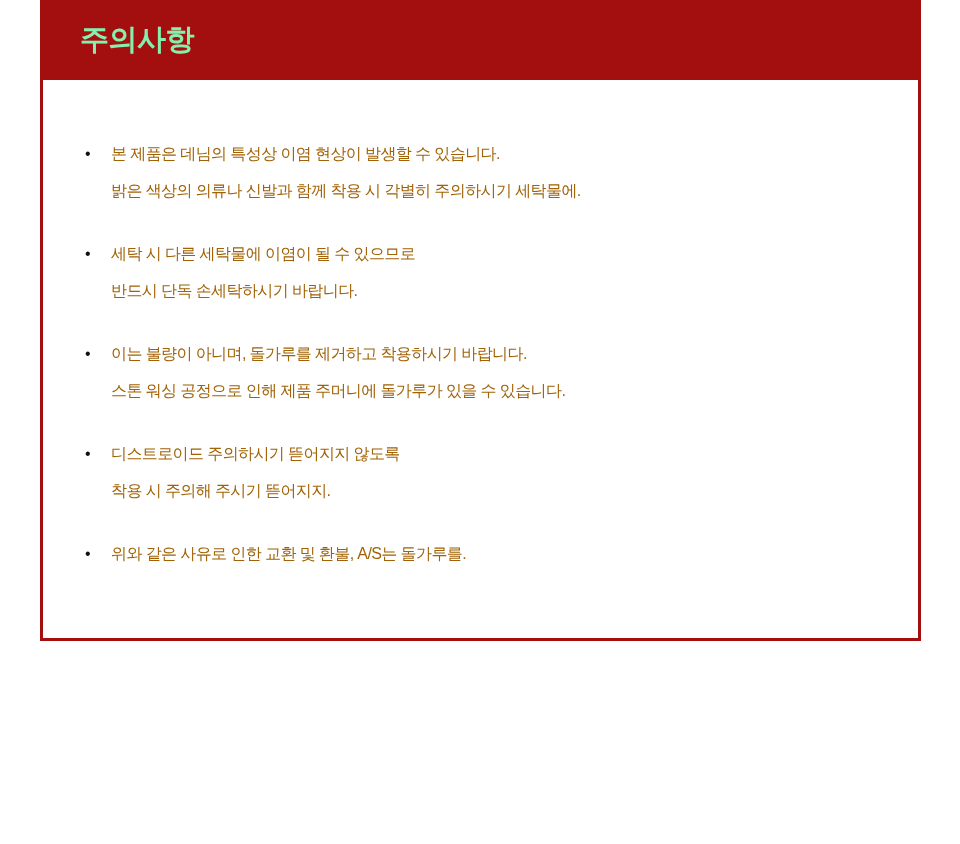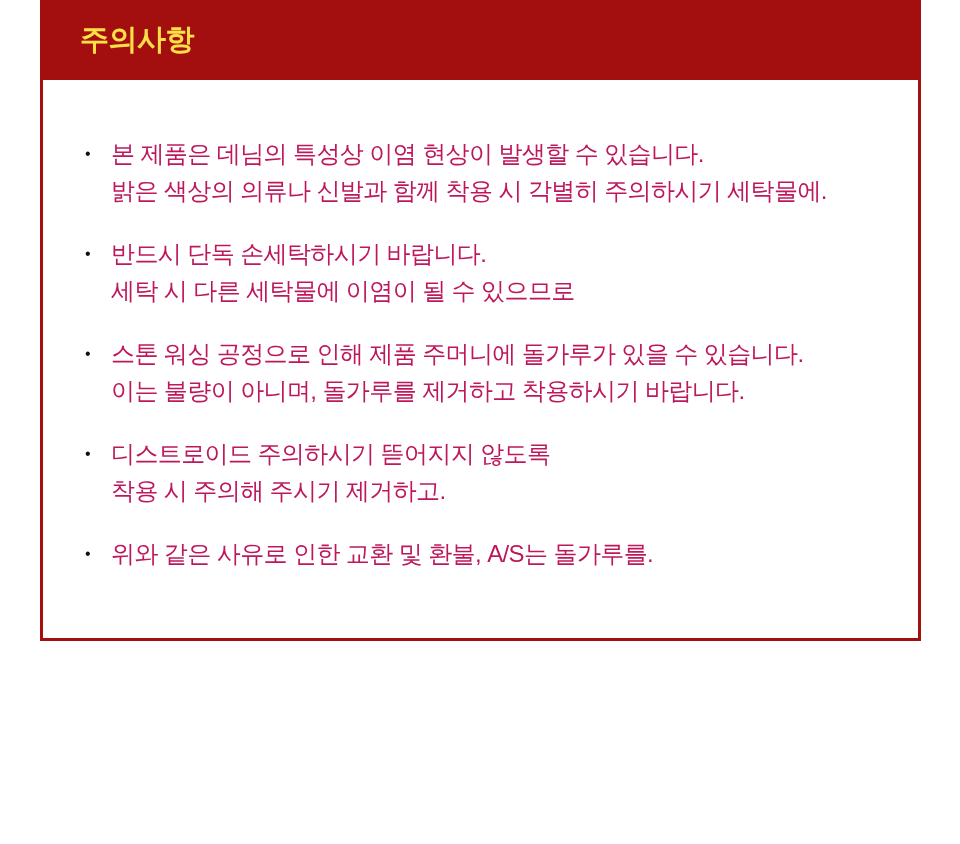--- a/index.html
+++ b/index.html
@@ -21,21 +21,21 @@
     width: 881px;
   }
   .notice-header {
     height: 80px;
     background: #a30f0f;
     display: flex;
     align-items: center;
     padding-left: 40px;
   }
   .notice-title {
-    color: #fde047;
+    color: #86efac;
     font-size: 29px;
     font-weight: bold;
     letter-spacing: -0.5px;
   }
   .notice-box {
     border: 3px solid #a30f0f;
     border-top: none;
     background: #ffffff;
     padding: 55px 30px 66px 38px;
   }
@@ -51,23 +51,23 @@
     font-size: 16px;
     line-height: 37px;
     color: #111111;
     text-align: left;
     padding-left: 4px;
   }
   .item-lines {
     flex: 1;
   }
   .item-line {
-    font-size: 24px;
+    font-size: 16px;
     line-height: 37px;
-    color: #be185d;
+    color: #a16207;
     letter-spacing: -0.6px;
     white-space: nowrap;
   }
 </style>
 </head>
 <body>
 
 <div class="page">
   <div class="notice-wrap">
 
@@ -81,38 +81,38 @@
         <span class="bullet">•</span>
         <div class="item-lines">
           <div class="item-line">본 제품은 데님의 특성상 이염 현상이 발생할 수 있습니다.</div>
           <div class="item-line">밝은 색상의 의류나 신발과 함께 착용 시 각별히 주의하시기 세탁물에.</div>
         </div>
       </div>
 
       <div class="notice-item">
         <span class="bullet">•</span>
         <div class="item-lines">
+          <div class="item-line">세탁 시 다른 세탁물에 이염이 될 수 있으므로</div>
           <div class="item-line">반드시 단독 손세탁하시기 바랍니다.</div>
-          <div class="item-line">세탁 시 다른 세탁물에 이염이 될 수 있으므로</div>
         </div>
       </div>
 
       <div class="notice-item">
         <span class="bullet">•</span>
         <div class="item-lines">
+          <div class="item-line">이는 불량이 아니며, 돌가루를 제거하고 착용하시기 바랍니다.</div>
           <div class="item-line">스톤 워싱 공정으로 인해 제품 주머니에 돌가루가 있을 수 있습니다.</div>
-          <div class="item-line">이는 불량이 아니며, 돌가루를 제거하고 착용하시기 바랍니다.</div>
         </div>
       </div>
 
       <div class="notice-item">
         <span class="bullet">•</span>
         <div class="item-lines">
           <div class="item-line">디스트로이드 주의하시기 뜯어지지 않도록</div>
-          <div class="item-line">착용 시 주의해 주시기 제거하고.</div>
+          <div class="item-line">착용 시 주의해 주시기 뜯어지지.</div>
         </div>
       </div>
 
       <div class="notice-item">
         <span class="bullet">•</span>
         <div class="item-lines">
           <div class="item-line">위와 같은 사유로 인한 교환 및 환불, A/S는 돌가루를.</div>
         </div>
       </div>
 

